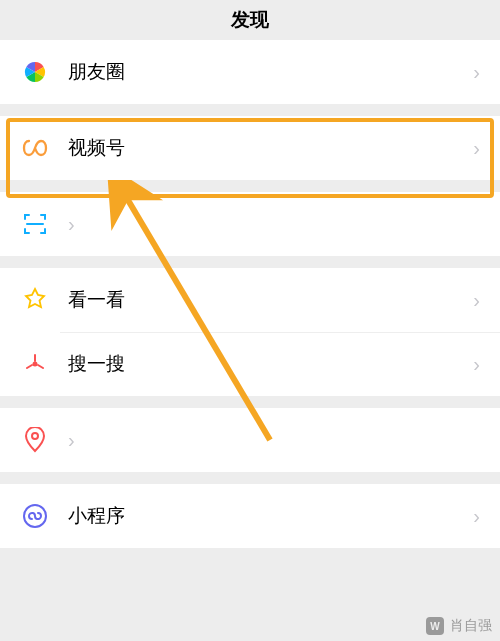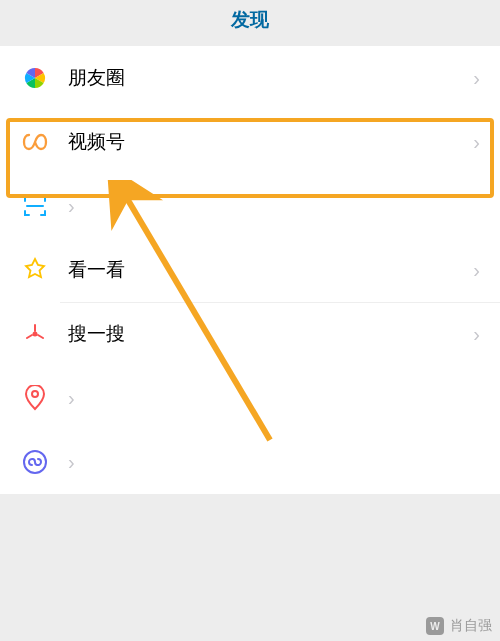--- a/index.html
+++ b/index.html
@@ -12,25 +12,25 @@
       position: relative;
     }
     .header {
       height: 40px;
       background: #ededed;
       display: flex;
       align-items: center;
       justify-content: center;
       font-size: 19px;
       font-weight: 600;
-      color: #0369a1;
+      color: #000000;
     }
     .list { }
-    .group { background: #fff; }
-    .group:first-child { margin-top: 6px; }
+    .group { margin-top: 12px; background: #fff; }
+    .group:first-child { margin-top: 0; }
     .list-item {
       height: 64px;
       background: #fff;
       display: flex;
       align-items: center;
       padding: 0 20px 0 20px;
       position: relative;
     }
     .list-item + .list-item::before {
       content: "";
@@ -183,20 +183,21 @@
   </div>
 
   <div class="group">
     <div class="list-item">
       <span class="icon-slot">
         <svg width="26" height="26" viewBox="0 0 26 26" fill="none" stroke="#6467ef" stroke-width="2">
           <circle cx="13" cy="13" r="11"></circle>
           <path d="M10,16 C8,16 7,14.5 7,13 C7,11 9,9.5 11,10 C13,10.5 13,13 13,13 C13,13 13,15.5 15,16 C17,16.5 19,15 19,13 C19,11.5 18,10 16,10" stroke-linecap="round"></path>
         </svg>
       </span>
+      <span class="label">小程序</span>
       <span class="chevron">›</span>
     </div>
   </div>
 
 </div>
 
 <div class="highlight-box"></div>
 
 <svg class="arrow-annot" viewBox="0 0 280 300">
   <defs>

